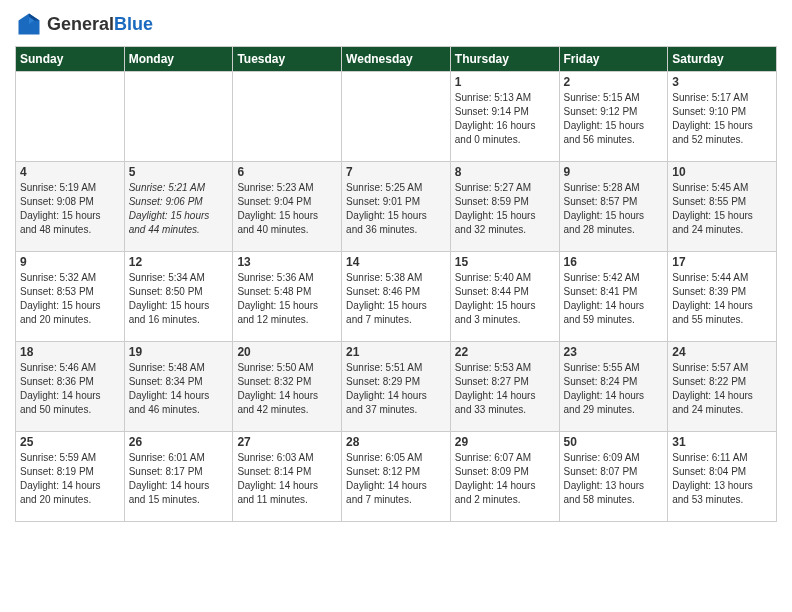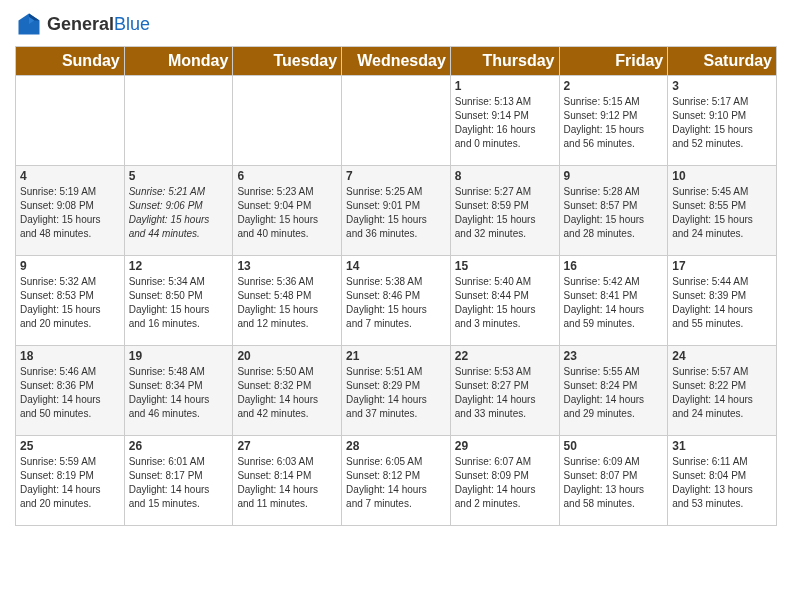--- a/index.html
+++ b/index.html
@@ -21,21 +21,21 @@
       align-items: center;
       gap: 4px;
     }
     .logo-text-general {
       font-size: 18px;
       font-weight: bold;
       color: #333;
     }
     .logo-text-blue {
       font-size: 18px;
-      font-weight: normal;
+      font-weight: bold;
       color: #1a6bbf;
     }
     .logo-icon {
       width: 28px;
       height: 28px;
     }
     .title-block {
       text-align: right;
     }
     .month-title {
@@ -47,26 +47,26 @@
     .location-title {
       font-size: 16px;
       color: #555;
     }
     table {
       width: 100%;
       border-collapse: collapse;
       table-layout: fixed;
     }
     thead tr th {
-      background-color: #a16207;
+      background-color: #14532d;
       color: #fff;
-      font-size: 16px;
+      font-size: 12px;
       font-weight: bold;
       padding: 5px 4px;
-      text-align: right;
+      text-align: left;
       border: 1px solid #ccc;
     }
     tbody tr td {
       border: 1px solid #ccc;
       vertical-align: top;
       padding: 3px 4px;
       font-size: 10px;
       color: #333;
       height: 90px;
       background: #fff;

